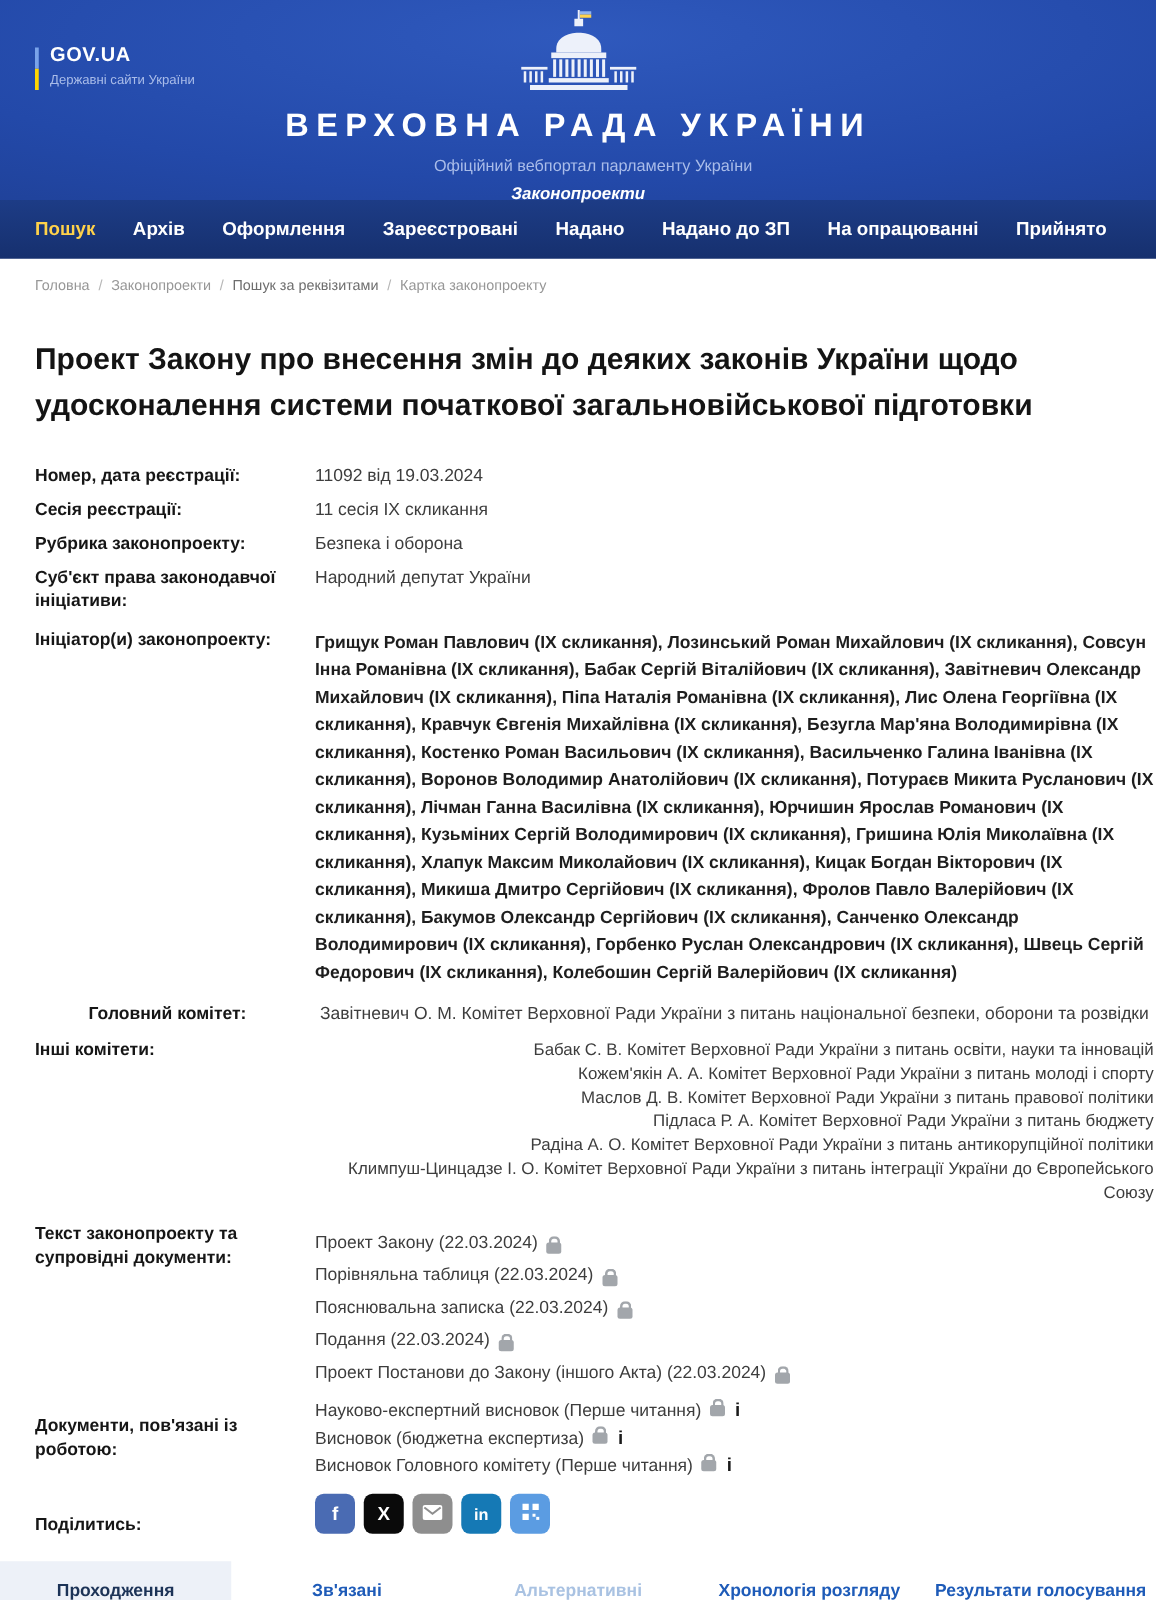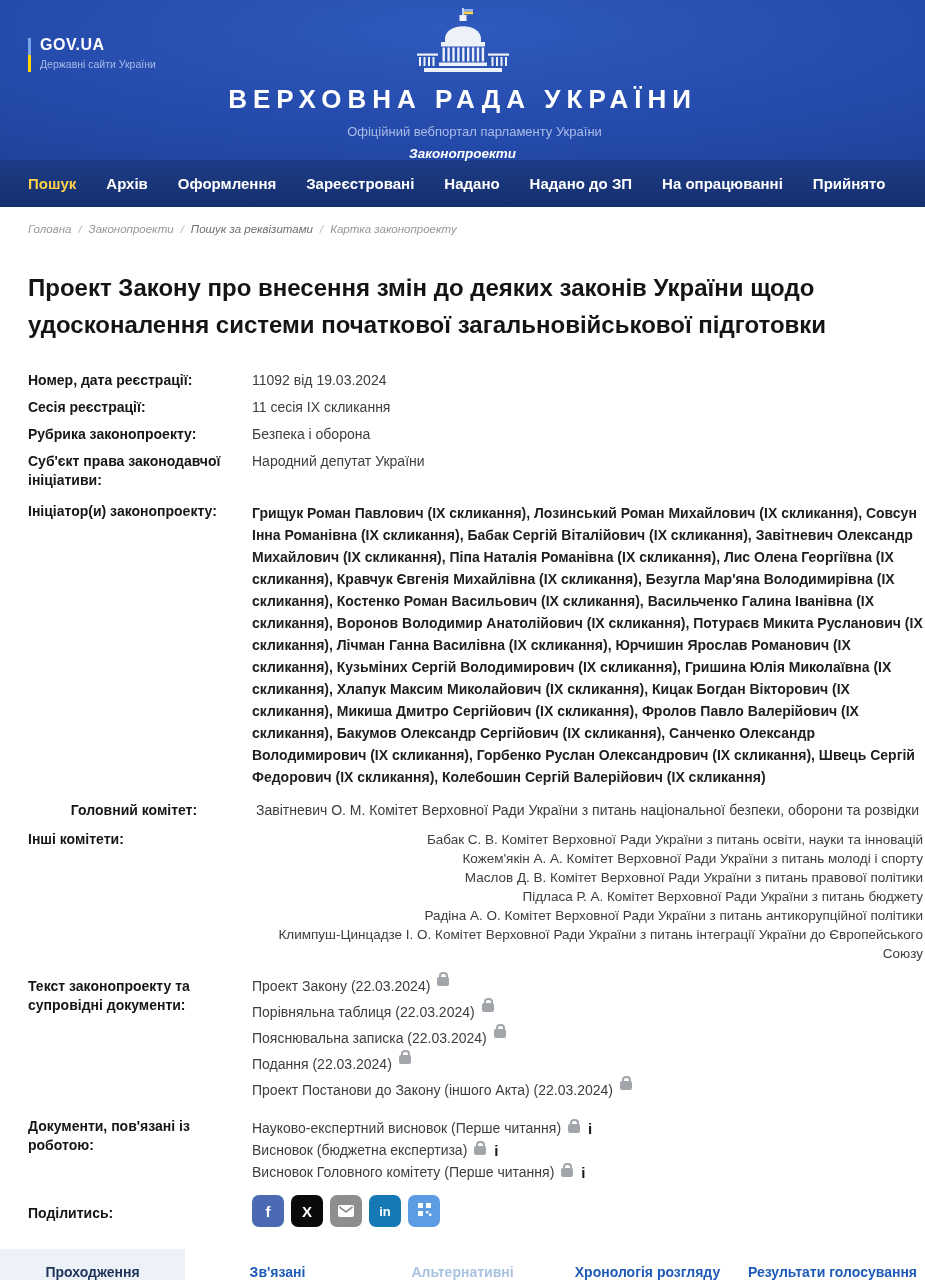--- a/index.html
+++ b/index.html
@@ -28,45 +28,45 @@
   .site-sub { color:#a9bce9; font-size:13px; margin-top:9px;padding-left:24px; }
   .site-section { color:#ffffff; font-size:13.5px; font-weight:bold; font-style:italic; margin-top:7px; }
   
   .nav {
     height:47px; background:linear-gradient(180deg,#1d3c86,#16306e);
     display:flex; align-items:center; padding-left:28px; gap:30px;
   }
   .nav-item { color:#ffffff; font-size:15px; font-weight:bold; cursor:pointer; white-space:nowrap; }
   .nav-item.active { color:#ffd24a; }
   
-  .crumbs { padding:16px 28px 0; font-size:11.5px; color:#979797; display:flex; gap:7px; align-items:center;font-style:italic; }
+  .crumbs { padding:16px 28px 0; font-size:11.5px; color:#979797; display:flex; gap:7px; align-items:center; }
   .crumb { cursor:pointer; }
   .crumb.dark { color:#6e6e6e; }
   .crumb-sep { color:#b5b5b5; }
   
   .page-title {
     margin:34px 28px 0; max-width:872px;
     font-size:24px; font-weight:bold; color:#141414; line-height:37px;
   }
   
   .details { margin:28px 0 0 28px; }
   .drow { display:flex; margin-bottom:8px; }
   .drow .lbl { flex:0 0 224px; padding-right:12px; font-size:14px; font-weight:bold; color:#161616; line-height:19px; }
   .drow .val { flex:1; font-size:14px; color:#3d3d3d; line-height:19px; padding-right:2px; }
   .drow.initiators { margin-top:12px; margin-bottom:13px;justify-content:flex-end; }
   .drow.initiators .val { font-weight:bold; color:#1e1e1e; line-height:22px; }
   .committee-line { font-size:13.5px; color:#3d3d3d; line-height:19px;text-align:right; }
-  .doc-line { display:flex; align-items:flex-start; height:26px; font-size:14px; color:#3d3d3d; }
+  .doc-line { display:flex; align-items:flex-end; height:26px; font-size:14px; color:#3d3d3d; }
   .rel-line { display:flex; align-items:center; height:22px; font-size:14px; color:#3d3d3d; }
   .lock-icon { display:inline-block; width:12px; height:9px; background:#a2a6ab; border-radius:2px; position:relative; margin-left:7px; flex:0 0 auto; }
   .lock-icon::before { content:""; position:absolute; left:2px; top:-5px; width:5px; height:5px;
     border:2px solid #a2a6ab; border-bottom:none; border-radius:4px 4px 0 0; }
   .info-icon { font-weight:900; font-size:15px; color:#1a1a1a; margin-left:8px; line-height:1; cursor:pointer; }
   
-  .share-row { display:flex; margin:16px 4px 0 28px; align-items:center; }
+  .share-row { display:flex; margin:16px 4px 0 28px; align-items:flex-end; }
   .share-row .lbl { flex:0 0 224px; font-size:14px; font-weight:bold; color:#161616; }
   .share-btns { display:flex; gap:7px; margin-top:-4px; }
   .sbtn { width:32px; height:32px; border-radius:7px; display:flex; align-items:center; justify-content:center;
     color:#fff; font-weight:bold; font-size:15px; cursor:pointer; }
   
   .tabs { display:flex; height:47px; margin-top:22px; border-bottom:1px solid #e6e9ed; }
   .tab { flex:1; display:flex; align-items:center; justify-content:center;
     font-size:14px; font-weight:bold; color:#1e5bb8; cursor:pointer; }
   .tab.active { flex:0 0 185px; background:#edf1f8; color:#1c3357; box-shadow:inset 0 -4px 0 #1a56b8; }
   .tab.disabled { color:#a9c2e2; cursor:default; }
@@ -211,21 +211,21 @@
           <span>Подання (22.03.2024)</span>
           <span class="lock-icon"></span>
         </div>
       <div class="doc-line">
           <span>Проект Постанови до Закону (іншого Акта) (22.03.2024)</span>
           <span class="lock-icon"></span>
         </div>
     </div>
   </div>
 
-  <div class="drow" style="margin-bottom:0;">
+  <div class="drow" style="margin-bottom:0;align-items:center;">
     <div class="lbl">Документи, пов'язані із роботою:</div>
     <div class="val">
       <div class="rel-line">
           <span>Науково-експертний висновок (Перше читання)</span>
           <span class="lock-icon"></span>
           <span class="info-icon">i</span>
         </div>
       <div class="rel-line">
           <span>Висновок (бюджетна експертиза)</span>
           <span class="lock-icon"></span>

